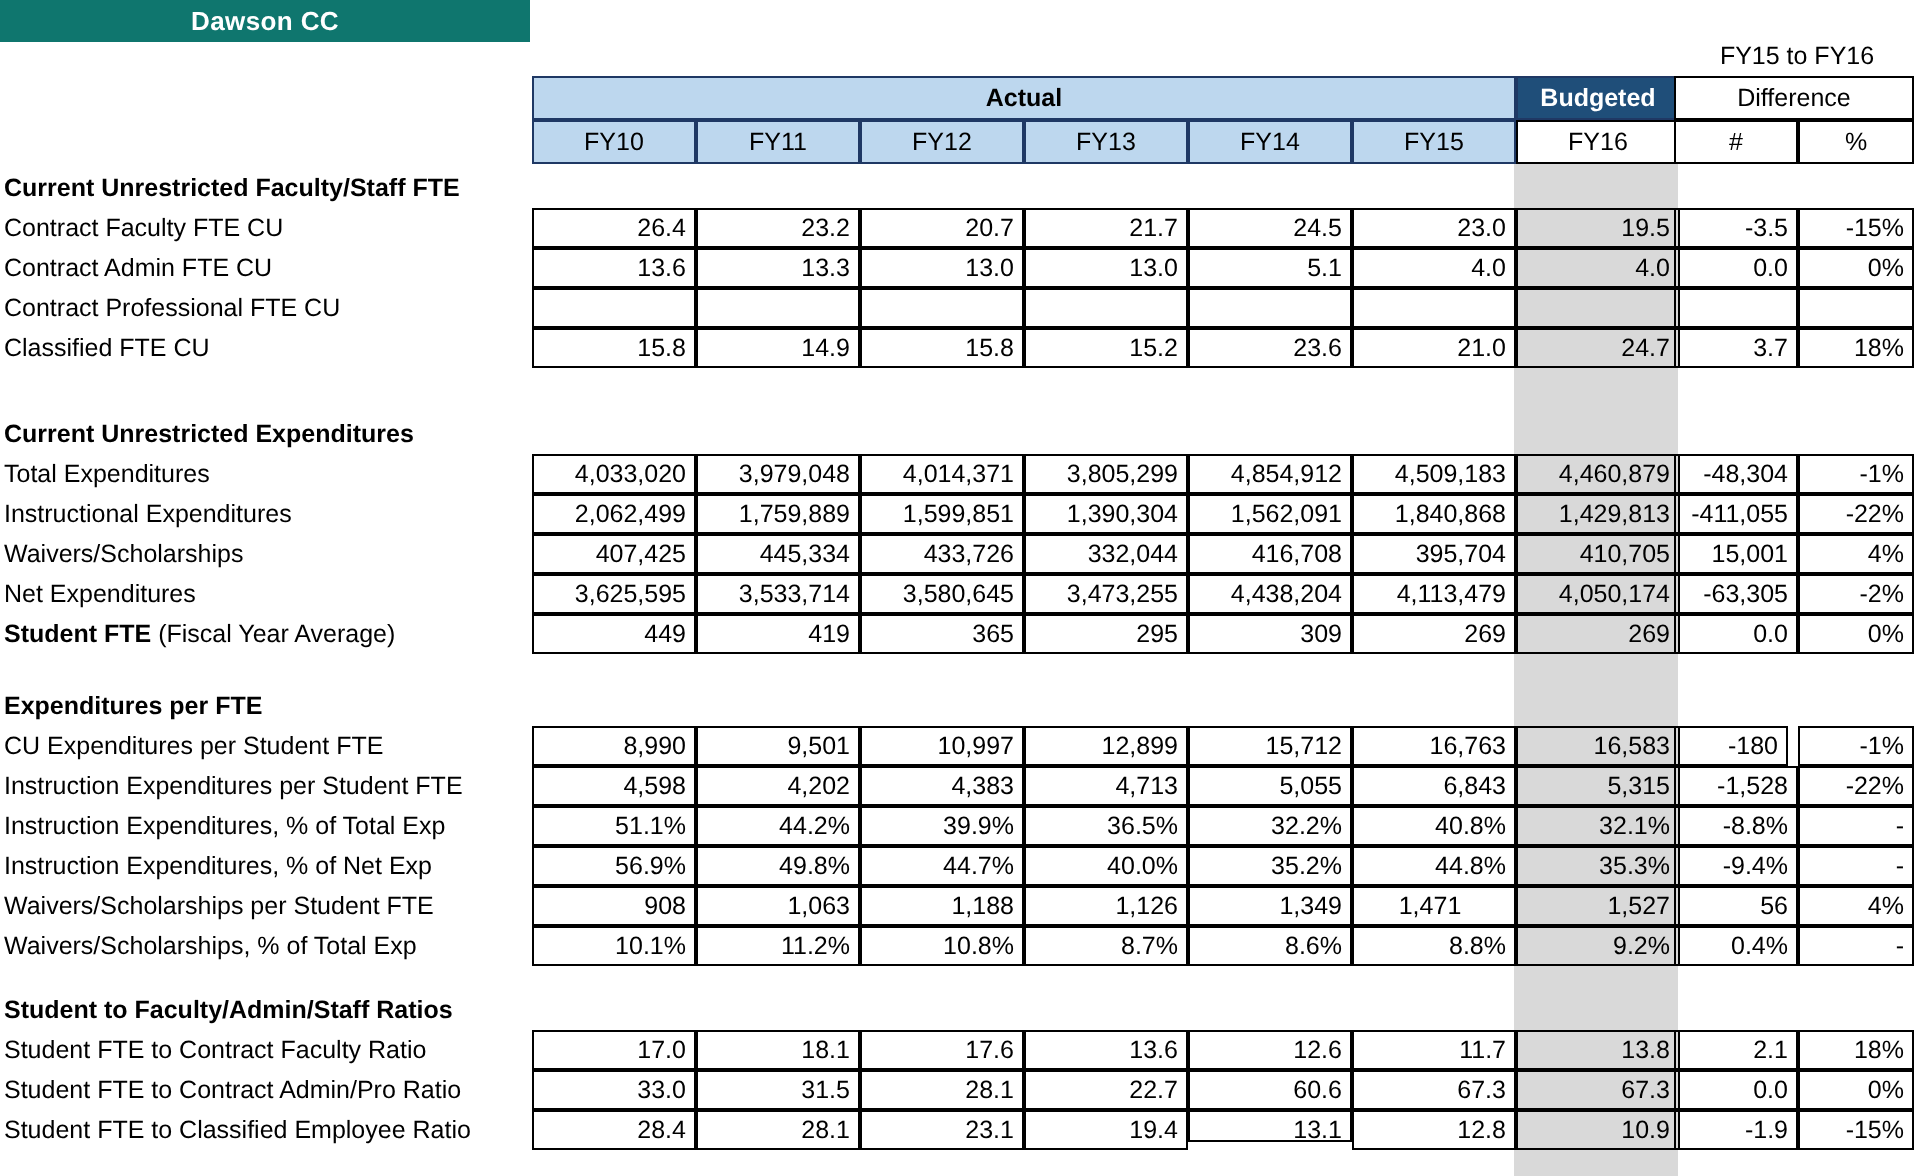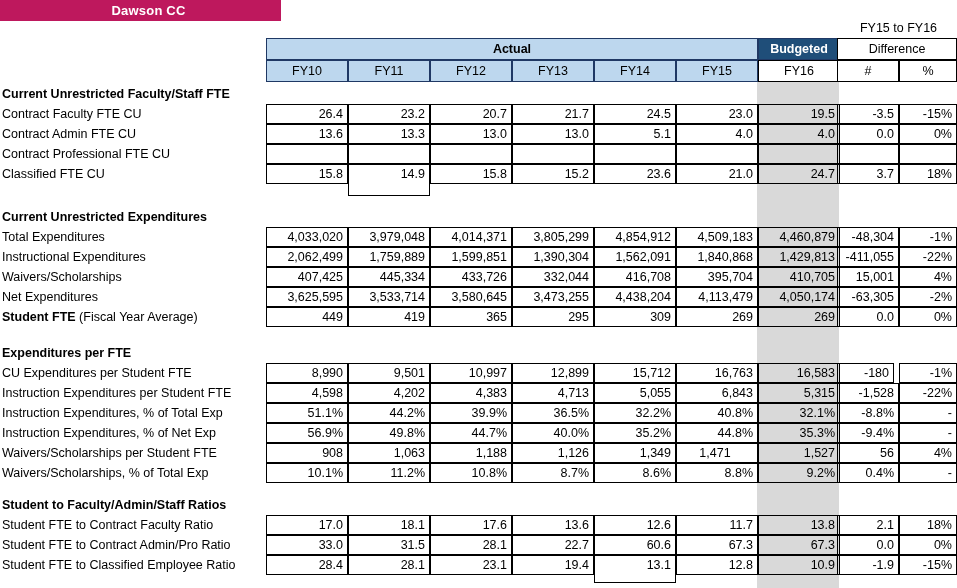--- a/index.html
+++ b/index.html
@@ -17,29 +17,28 @@
     position: relative;
   }
 
   
   #title-banner {
     position: absolute;
     left: 0;
     top: 0;
     width: 265px;
     height: 21px;
-    background: #be185d;
+    background: #0f766e;
     color: #ffffff;
     font-weight: bold;
     font-size: 13px;
     display: flex;
     align-items: center;
     justify-content: center;
     letter-spacing: .2px;
-    padding-left: 16px;
   }
 
   
   #fy16-band {
     position: absolute;
     left: 757px;
     top: 58px;
     width: 82px;
     height: 530px;
     background: #d9d9d9;
@@ -147,21 +146,21 @@
     <div class="cell" style="left: 348px; top: 144px; width: 82px; height: 20px;"></div>
     <div class="cell" style="left: 430px; top: 144px; width: 82px; height: 20px;"></div>
     <div class="cell" style="left: 512px; top: 144px; width: 82px; height: 20px;"></div>
     <div class="cell" style="left: 594px; top: 144px; width: 82px; height: 20px;"></div>
     <div class="cell" style="left: 676px; top: 144px; width: 82px; height: 20px;"></div>
     <div class="cell" style="left: 758px; top: 144px; width: 82px; height: 20px;"></div>
     <div class="cell" style="left: 837px; top: 144px; width: 62px; height: 20px;"></div>
     <div class="cell" style="left: 899px; top: 144px; width: 58px; height: 20px;"></div>
     <div class="lbl" style="left: 2px; top: 164px; height: 20px;">Classified FTE CU</div>
     <div class="cell" style="left: 266px; top: 164px; width: 82px; height: 20px;">15.8</div>
-    <div class="cell" style="left: 348px; top: 164px; width: 82px; height: 32px;">14.9</div>
+    <div class="cell" style="left: 348px; top: 164px; width: 82px; height: 20px;">14.9</div>
     <div class="cell" style="left: 430px; top: 164px; width: 82px; height: 20px;">15.8</div>
     <div class="cell" style="left: 512px; top: 164px; width: 82px; height: 20px;">15.2</div>
     <div class="cell" style="left: 594px; top: 164px; width: 82px; height: 20px;">23.6</div>
     <div class="cell" style="left: 676px; top: 164px; width: 82px; height: 20px;">21.0</div>
     <div class="cell" style="left: 758px; top: 164px; width: 82px; height: 20px;">24.7</div>
     <div class="cell" style="left: 837px; top: 164px; width: 62px; height: 20px;">3.7</div>
     <div class="cell" style="left: 899px; top: 164px; width: 58px; height: 20px;">18%</div>
     <div class="lbl section" style="left: 2px; top: 207px; height: 20px;">Current Unrestricted Expenditures</div>
     <div class="lbl" style="left: 2px; top: 227px; height: 20px;">Total Expenditures</div>
     <div class="cell" style="left: 266px; top: 227px; width: 82px; height: 20px;">4,033,020</div>
@@ -293,18 +292,18 @@
     <div class="cell" style="left: 594px; top: 535px; width: 82px; height: 20px;">60.6</div>
     <div class="cell" style="left: 676px; top: 535px; width: 82px; height: 20px;">67.3</div>
     <div class="cell" style="left: 758px; top: 535px; width: 82px; height: 20px;">67.3</div>
     <div class="cell" style="left: 837px; top: 535px; width: 62px; height: 20px;">0.0</div>
     <div class="cell" style="left: 899px; top: 535px; width: 58px; height: 20px;">0%</div>
     <div class="lbl" style="left: 2px; top: 555px; height: 20px;">Student FTE to Classified Employee Ratio</div>
     <div class="cell" style="left: 266px; top: 555px; width: 82px; height: 20px;">28.4</div>
     <div class="cell" style="left: 348px; top: 555px; width: 82px; height: 20px;">28.1</div>
     <div class="cell" style="left: 430px; top: 555px; width: 82px; height: 20px;">23.1</div>
     <div class="cell" style="left: 512px; top: 555px; width: 82px; height: 20px;">19.4</div>
-    <div class="cell" style="left: 594px; top: 555px; width: 82px; height: 28px;">13.1</div>
+    <div class="cell" style="left: 594px; top: 555px; width: 82px; height: 16px;">13.1</div>
     <div class="cell" style="left: 676px; top: 555px; width: 82px; height: 20px;">12.8</div>
     <div class="cell" style="left: 758px; top: 555px; width: 82px; height: 20px;">10.9</div>
     <div class="cell" style="left: 837px; top: 555px; width: 62px; height: 20px; padding-left: 10px;">-1.9</div>
     <div class="cell" style="left: 899px; top: 555px; width: 58px; height: 20px;">-15%</div>
   </div>
 
 </body></html>

